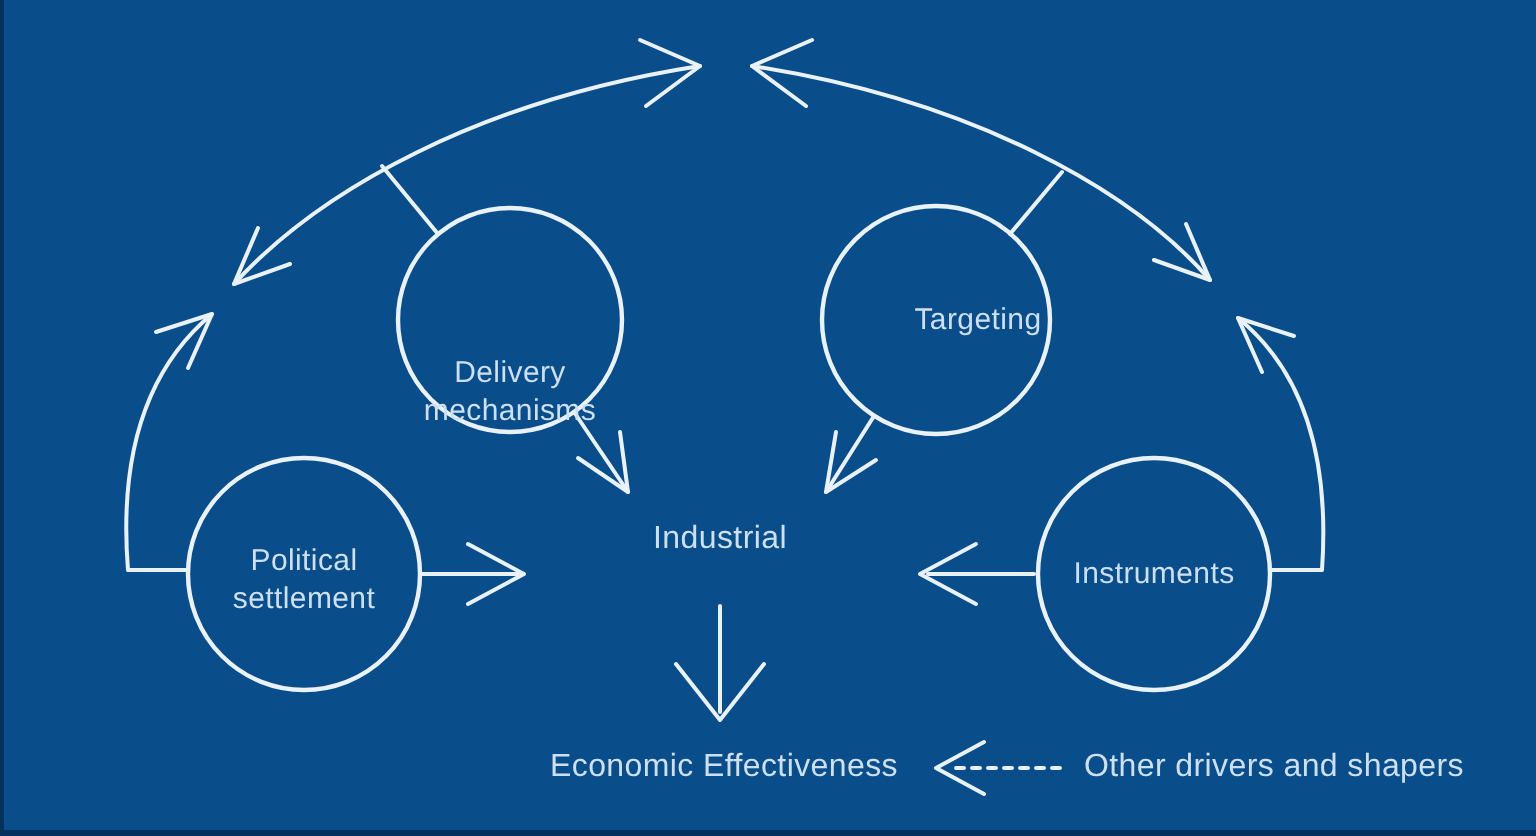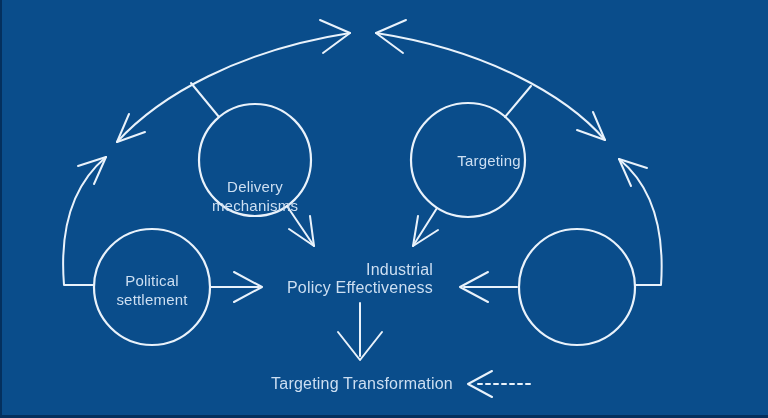--- a/index.html
+++ b/index.html
@@ -37,21 +37,21 @@
     font-size:15px;
     line-height:19px;
     transform:translate(-50%,-50%);
   }
   .center-label{
     font-size:16px;
     line-height:18px;
     transform:translateX(-50%);
     white-space:nowrap;
   }
-  .center-label span{display:block;text-align:right;}
+  .center-label span{display:block;}
   .bottom-label{
     font-size:16px;
     line-height:20px;
     transform:translateX(-50%);
     white-space:nowrap;
   }
 </style>
 </head>
 <body>
 
@@ -99,22 +99,23 @@
     <line class="stroke dashed" x1="478" y1="384" x2="533" y2="384"></line>
     <polyline class="stroke" points="492,371 468,384 492,397"></polyline>
   </svg>
 
   <div class="label node-label" style="left:152px;top:290px;width:92px;">Political settlement</div>
 
   <div class="label node-label" style="left:255px;top:160px;width:102px;margin-top:36px;">Delivery mechanisms</div>
 
   <div class="label node-label" style="left:489px;top:160px;width:100px;">Targeting</div>
 
+  <div class="label node-label" style="left:577px;top:287px;width:110px;">Instruments</div>
 
   <div class="label center-label" style="left:360px;top:261px;">
     <span>Industrial</span>
-    <span>Policy Effectiveness</span>
   </div>
 
-  <div class="label bottom-label" style="left:362px;top:374px;">Targeting Transformation</div>
+  <div class="label bottom-label" style="left:362px;top:374px;">Economic Effectiveness</div>
 
+  <div class="label bottom-label" style="left:637px;top:374px;">Other drivers and shapers</div>
 
 </div>
 
 </body></html>

